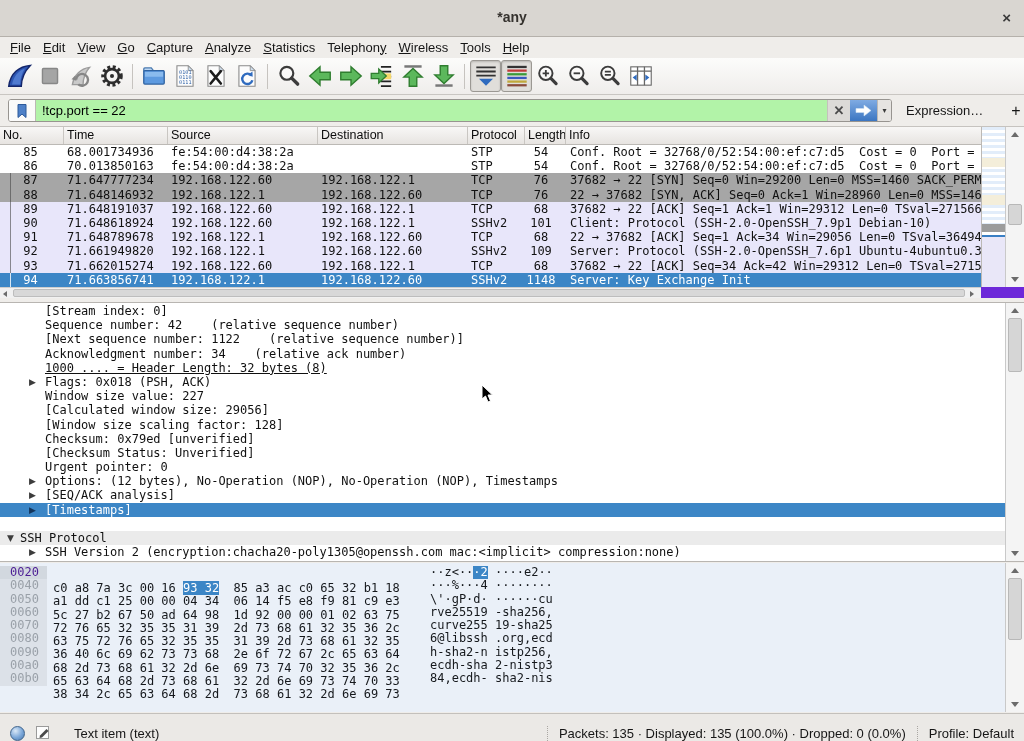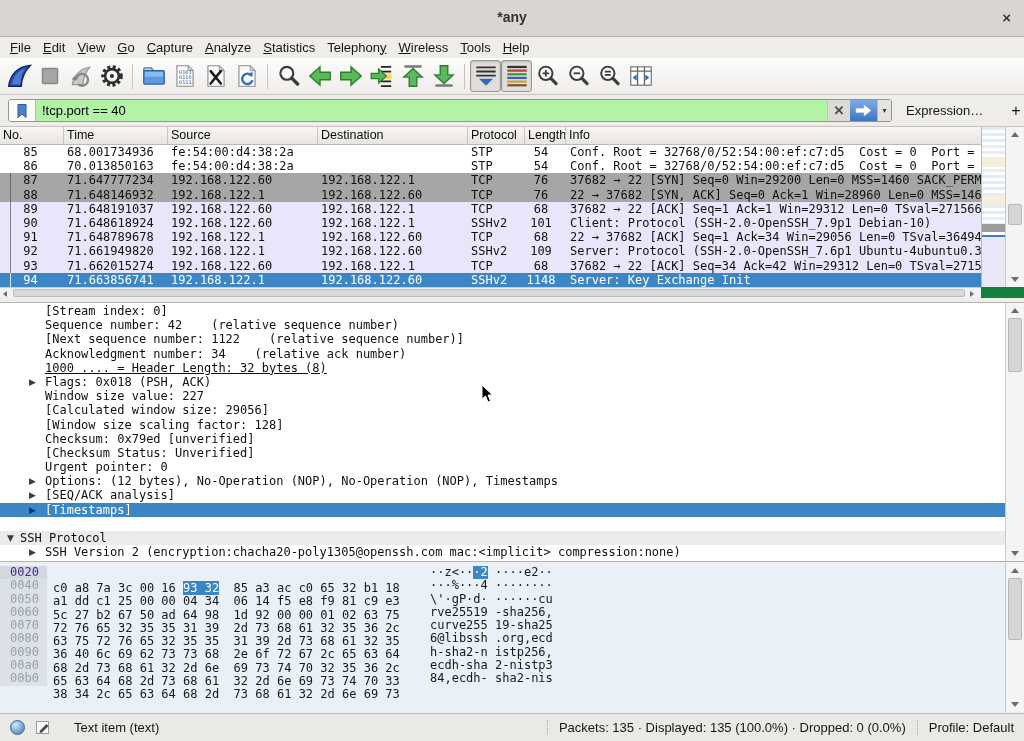--- a/index.html
+++ b/index.html
@@ -19,21 +19,21 @@
 .fwidget{display:flex;align-items:stretch;height:23px;border:1px solid #979490;border-radius:3px;overflow:hidden;background:#fff;flex:none;width:884px}
 .fbookmark{width:27px;background:#fbfbfa;border-right:1px solid #bcb9b5;display:flex;align-items:center;justify-content:center;flex:none}
 .ffield{flex:1;background:var(--filter-valid-bg,#b2f3a8);display:flex;align-items:center;padding:0 6px;font-size:13px;color:#000;overflow:hidden;white-space:pre}
 .fclear{width:23px;display:flex;align-items:center;justify-content:center;background:#dcdad7;color:#4a4a4a;font-weight:bold;font-size:13px;flex:none;border-left:1px solid #c4c1bd}
 .fapply{width:27px;background:linear-gradient(#7fabe2,#3c76c2);display:flex;align-items:center;justify-content:center;flex:none}
 .fcaret{width:14px;display:flex;align-items:center;justify-content:center;color:#3a3a3a;font-size:8px;background:#e6e4e1;border-left:1px solid #bcb9b5;flex:none}
 .fexpr{margin-left:14px;color:#161616}
 .fsep{width:1px;height:18px;background:#c6c3bf;margin:0 11px}
 .fplus{font-size:16px;color:#161616;padding:0 6px}
 
-.plist{position:absolute;left:0;top:127px;right:0;height:171px;background:#15803d}
+.plist{position:absolute;left:0;top:127px;right:0;height:171px;background:#6d28d9}
 .phead{position:absolute;left:0;top:0;width:981px;height:18px;display:flex;background:linear-gradient(#f8f7f6,#e7e4e1);border-bottom:1px solid #bcb9b5;font-size:12.5px;color:#0c0c0c}
 .phcell{border-right:1px solid #c9c6c2;padding:1px 0 0 3px;white-space:pre;overflow:hidden;flex:none}
 .phcell.last{flex:1;border-right:none}
 .prows{position:absolute;left:0;top:18px;width:981px;height:142px;font-family:"DejaVu Sans Mono",monospace;font-size:12px}
 .prow{height:14.2px;display:flex;position:relative;white-space:pre;overflow:hidden;line-height:14.2px}
 .prow.c-plain{background:#fff}
 .prow.c-syn{background:var(--row-syn,#a6a6a6)}
 .prow.c-tcp{background:var(--row-tcp,#e8e6fa)}
 .prow.c-sel{background:var(--sel-bg,#3c86c6);color:#fff}
 .pc{overflow:hidden;flex:none}
@@ -66,21 +66,21 @@
 
 .hexpane{position:absolute;left:0;top:563px;right:0;height:149px;background:#eaf0f8;font-family:"DejaVu Sans Mono",monospace;font-size:12px}
 .hxwrap{position:absolute;left:0;top:3px;width:1005px;height:146px;overflow:hidden}
 .hxrow{height:13.3px;line-height:13.3px;position:relative;white-space:pre;color:#15181c}
 .off{position:absolute;left:0;width:47px;padding-left:10px;background:#dce1e8;color:#9aa1a9;height:13.3px}
 .off.cur{color:#4c1d95;background:#d2d8df}
 .hx{position:absolute;left:53px;top:16px}
 .asc{position:absolute;left:430px;top:0}
 .bsel{background:var(--sel-bg,#3c86c6);color:#fff}
 
-.status{position:absolute;left:0;top:713px;right:0;height:28px;background:#ebe9e6;border-top:1px solid #c3c0bc;display:flex;align-items:center;font-size:13px;color:#161616;padding:0 10px}
+.status{position:absolute;left:0;top:713px;right:0;height:28px;background:#ebe9e6;border-top:1px solid #c3c0bc;display:flex;align-items:flex-end;font-size:13px;color:#161616;padding:0 10px}
 .expert{width:15px;height:15px;border-radius:50%;background:radial-gradient(circle at 35% 30%,#d9e8f7,#7aa6d8 55%,#4978ad);border:1px solid #3f648c;flex:none}
 .scomment{margin-left:10px;flex:none;display:flex}
 .sfield{margin-left:22px}
 .sspacer{flex:1}
 .ssep{width:1px;height:15px;border-left:1px dotted #aaa7a3;margin:0 11px}
 .cursor{position:absolute;left:481px;top:384px;z-index:50}
 </style>
 </head>
 <body>
 
@@ -243,21 +243,21 @@
         </svg>
       </span>
     </div>
   <div class="filterbar">
     <div class="fwidget">
       <div class="fbookmark">
         <svg width="16" height="16" viewBox="0 0 16 16">
             <path d="M4 1.5 h8 v13 l-4 -3.4 -4 3.4 Z" fill="#4f81c8" stroke="#2d5a9a"></path>
           </svg>
       </div>
-      <div class="ffield"><span>!tcp.port == 40</span></div>
+      <div class="ffield"><span>!tcp.port == 22</span></div>
       <div class="fclear">
           <span>✕</span>
         </div>
       <div class="fapply">
         <svg width="17" height="13" viewBox="0 0 17 13">
             <path d="M1 4.5 h8 V1 l7 5.5 -7 5.5 V8.5 H1 Z" fill="#fff" stroke="#cfe0f2" stroke-width="0.6"></path>
           </svg>
       </div>
       <div class="fcaret">
           <span>▾</span>

